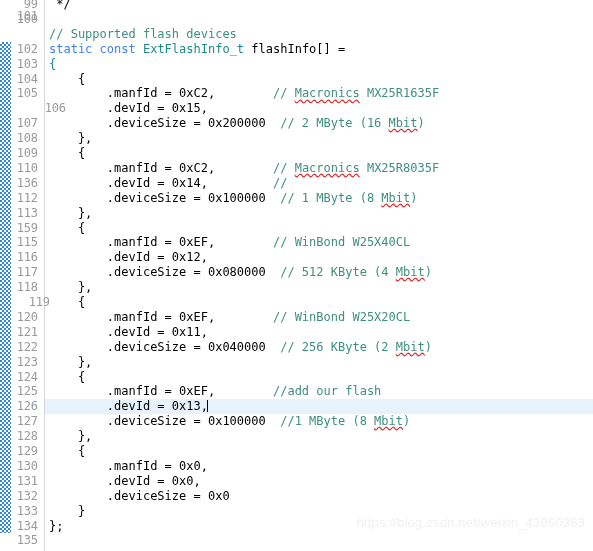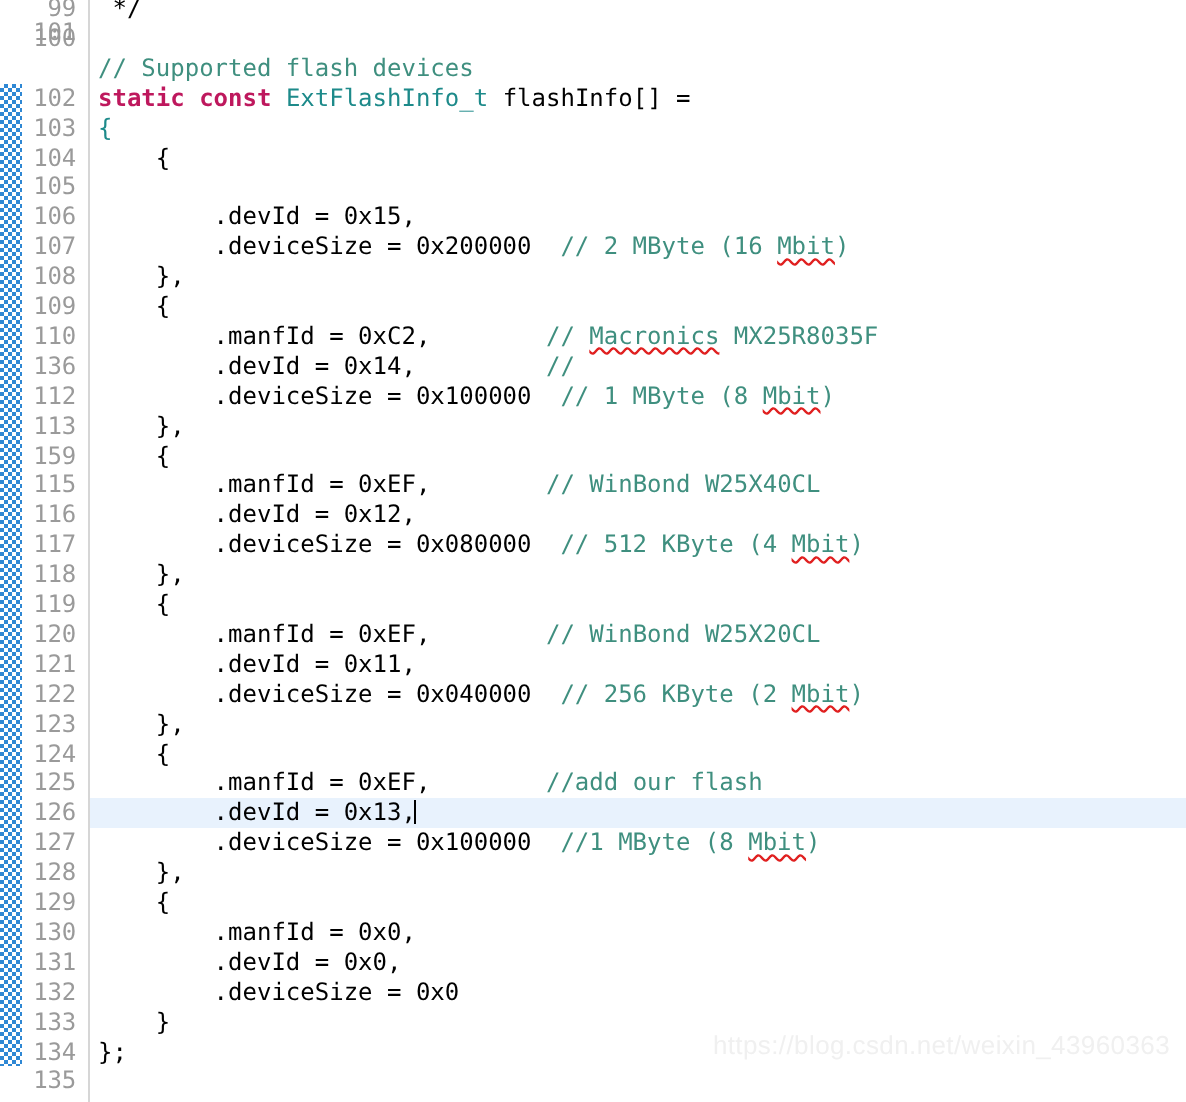--- a/index.html
+++ b/index.html
@@ -88,21 +88,21 @@
     position: absolute;
     left: 49px;
     font-size: 12px;
     line-height: 14.9px;
     color: #000000;
     white-space: pre;
     z-index: 4;
   }
 
   
-  .tok-keyword  { color: #be185d; font-weight: bold; }
+  .tok-keyword  { color: #3b82f6; font-weight: normal; }
   .tok-type     { color: #1d8a8a; }
   .tok-comment  { color: #3f8f7f; }
   .tok-plain    { color: #000000; }
   .tok-brace-hl { color: #1d8a8a; }
 
   
   .misspell {
     text-decoration: underline wavy #e02020;
     text-decoration-skip-ink: none;
   }
@@ -142,20 +142,21 @@
       <div class="linetext" style="top: 11.9px;"></div>
       <div class="line" style="top: 26.8px;"></div>
       <div class="linetext" style="top: 26.8px;"><span class="tok-comment">// Supported flash devices</span></div>
       <div class="line" style="top: 41.7px;"></div>
       <div class="linetext" style="top: 41.7px;"><span class="tok-keyword">static const</span><span class="tok-plain"> </span><span class="tok-type">ExtFlashInfo_t</span><span class="tok-plain"> flashInfo[] =</span></div>
       <div class="line" style="top: 56.6px;"></div>
       <div class="linetext" style="top: 56.6px;"><span class="tok-brace-hl">{</span></div>
       <div class="line" style="top: 71.5px;"></div>
       <div class="linetext" style="top: 71.5px;"><span class="tok-plain">    {</span></div>
       <div class="line" style="top: 86.4px;"></div>
+      <div class="linetext" style="top: 86.4px;"><span class="tok-plain">        .manfId = 0xC2,        </span><span class="tok-comment">// </span><span class="tok-comment misspell">Macronics</span><span class="tok-comment"> MX25R1635F</span></div>
       <div class="line" style="top: 101.3px;"></div>
       <div class="linetext" style="top: 101.3px;"><span class="tok-plain">        .devId = 0x15,</span></div>
       <div class="line" style="top: 116.2px;"></div>
       <div class="linetext" style="top: 116.2px;"><span class="tok-plain">        .deviceSize = 0x200000  </span><span class="tok-comment">// 2 MByte (16 </span><span class="tok-comment misspell">Mbit</span><span class="tok-comment">)</span></div>
       <div class="line" style="top: 131.1px;"></div>
       <div class="linetext" style="top: 131.1px;"><span class="tok-plain">    },</span></div>
       <div class="line" style="top: 146px;"></div>
       <div class="linetext" style="top: 146px;"><span class="tok-plain">    {</span></div>
       <div class="line" style="top: 160.9px;"></div>
       <div class="linetext" style="top: 160.9px;"><span class="tok-plain">        .manfId = 0xC2,        </span><span class="tok-comment">// </span><span class="tok-comment misspell">Macronics</span><span class="tok-comment"> MX25R8035F</span></div>
@@ -216,34 +217,34 @@
   <div class="changebar" id="changebar" style="top: 41.7px; height: 491.7px;"></div>
 
   <div id="gutter-numbers">
       <div class="lineno" style="top: -3px;">99</div>
       <div class="lineno" style="top: 11.9px;">100</div>
       <div class="lineno" style="top: 9px;">101</div>
       <div class="lineno" style="top: 41.7px;">102</div>
       <div class="lineno" style="top: 56.6px;">103</div>
       <div class="lineno" style="top: 71.5px;">104</div>
       <div class="lineno" style="top: 86.4px;">105</div>
-      <div class="lineno" style="top: 101.3px;">106</div>
+      <div class="lineno" style="top: 101.3px; margin-left: 28px;">106</div>
       <div class="lineno" style="top: 116.2px;">107</div>
       <div class="lineno" style="top: 131.1px;">108</div>
       <div class="lineno" style="top: 146px;">109</div>
       <div class="lineno" style="top: 160.9px;">110</div>
       <div class="lineno" style="top: 175.8px;">136</div>
       <div class="lineno" style="top: 190.7px; text-align: right;">112</div>
       <div class="lineno" style="top: 205.6px;">113</div>
       <div class="lineno" style="top: 220.5px;">159</div>
       <div class="lineno" style="top: 235.4px;">115</div>
       <div class="lineno" style="top: 250.3px;">116</div>
       <div class="lineno" style="top: 265.2px;">117</div>
       <div class="lineno" style="top: 280.1px;">118</div>
-      <div class="lineno" style="top: 295px;">119</div>
+      <div class="lineno" style="top: 295px; padding-left: 12px;">119</div>
       <div class="lineno" style="top: 309.9px;">120</div>
       <div class="lineno" style="top: 324.8px;">121</div>
       <div class="lineno" style="top: 339.7px;">122</div>
       <div class="lineno" style="top: 354.6px;">123</div>
       <div class="lineno" style="top: 369.5px;">124</div>
       <div class="lineno" style="top: 384.4px;">125</div>
       <div class="lineno" style="top: 399.3px;">126</div>
       <div class="lineno" style="top: 414.2px;">127</div>
       <div class="lineno" style="top: 429.1px;">128</div>
       <div class="lineno" style="top: 444px;">129</div>

